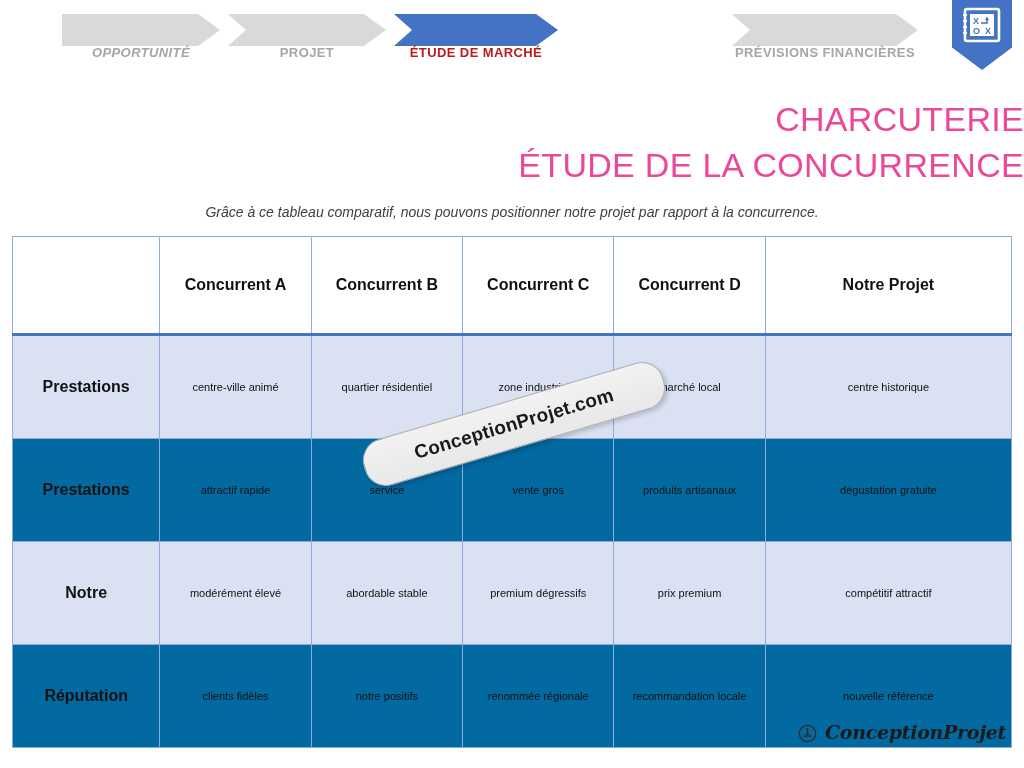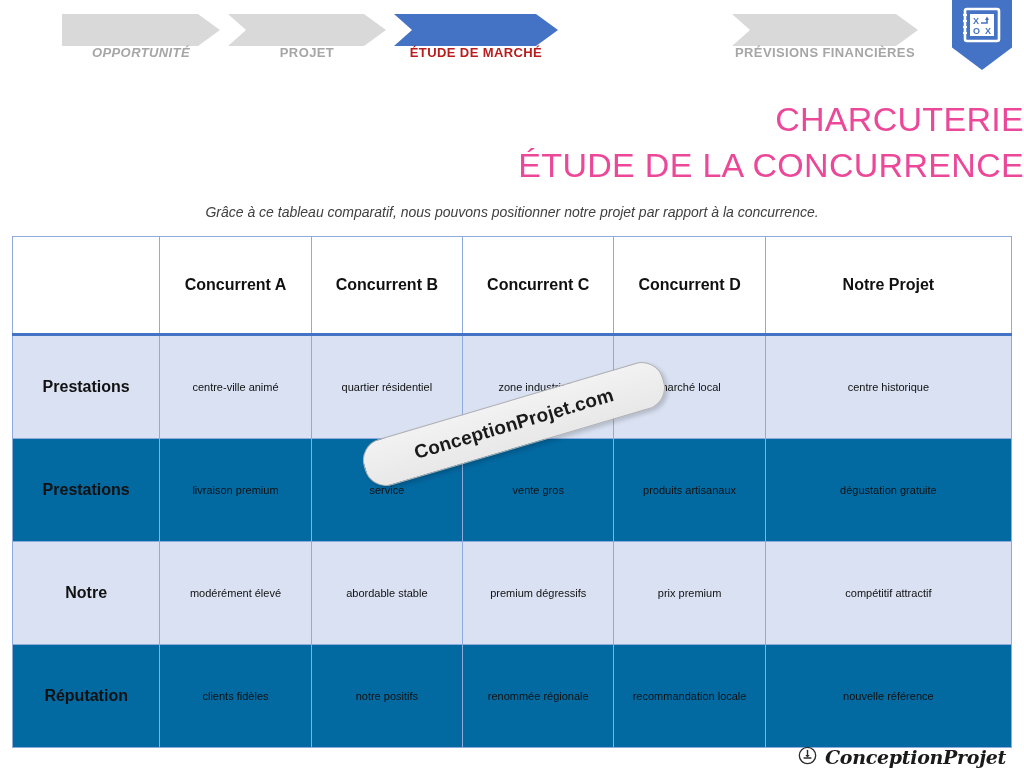--- a/index.html
+++ b/index.html
@@ -170,23 +170,23 @@
     font-weight: bold;
     color: #1a1a1a;
     letter-spacing: .2px;
     white-space: nowrap;
   }
 
   
   #footer-logo {
     position: absolute;
     right: 18px;
-    bottom: 0;
+    bottom: 25px;
     display: flex;
-    align-items: flex-start;
+    align-items: flex-end;
     gap: 8px;
   }
   #footer-logo .logo-mark {
     width: 19px;
     height: 19px;
     flex: 0 0 19px;
   }
   #footer-logo .logo-text {
     font-family: "DejaVu Serif", serif;
     font-style: italic;
@@ -273,21 +273,21 @@
     <tr class="banded">
       <td class="row-header">Prestations</td>
       <td>centre-ville animé</td>
       <td>quartier résidentiel</td>
       <td>zone industrielle</td>
       <td>marché local</td>
       <td>centre historique</td>
     </tr>
     <tr>
       <td class="row-header">Prestations</td>
-      <td>livraison premium</td>
+      <td>attractif rapide</td>
       <td>service</td>
       <td>vente gros</td>
       <td>produits artisanaux</td>
       <td>dégustation gratuite</td>
     </tr>
     <tr class="banded">
       <td class="row-header">Notre</td>
       <td>modérément élevé</td>
       <td>abordable stable</td>
       <td>premium dégressifs</td>

